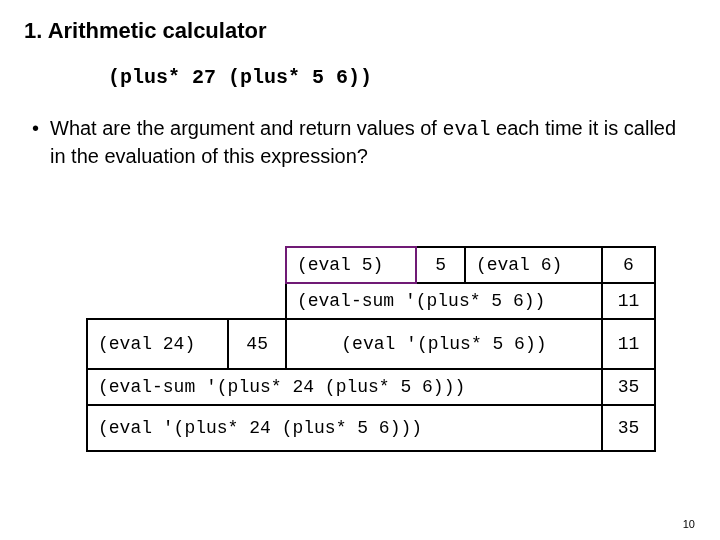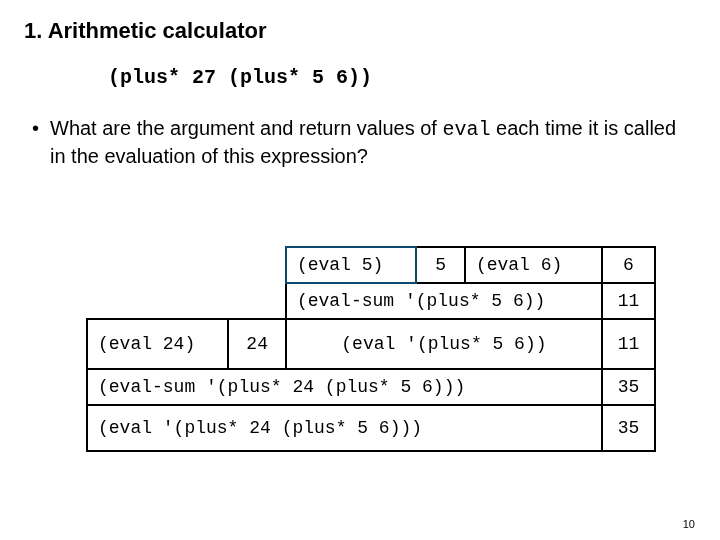--- a/index.html
+++ b/index.html
@@ -93,36 +93,36 @@
       <col style="width:118px">
       <col style="width:44px">
       <col style="width:124px">
       <col style="width:48px">
     </colgroup>
 
     <tbody>
         <tr>
       <td class="noborder" style="border:none"></td>
       <td class="noborder" style="border:none"></td>
-      <td style="border:2px solid #0c4a6e;padding:6px 10px;font-family:'Courier New',monospace;font-size:18px;">(eval 5)</td>
+      <td style="border:2px solid #701a75;padding:6px 10px;font-family:'Courier New',monospace;font-size:18px;">(eval 5)</td>
       <td class="val" style="border:2px solid #000;padding:6px 4px;font-family:'Courier New',monospace;font-size:18px;text-align:center">5</td>
       <td style="border:2px solid #000;padding:6px 10px;font-family:'Courier New',monospace;font-size:18px;">(eval 6)</td>
       <td class="val" style="border:2px solid #000;padding:6px 4px;font-family:'Courier New',monospace;font-size:18px;text-align:center">6</td>
     </tr>
 
     <tr>
       <td class="noborder" style="border:none"></td>
       <td class="noborder" style="border:none"></td>
       <td colspan="3" style="border:2px solid #000;padding:6px 10px;font-family:'Courier New',monospace;font-size:18px;">(eval-sum '(plus* 5 6))</td>
       <td class="val" style="border:2px solid #000;padding:6px 4px;font-family:'Courier New',monospace;font-size:18px;text-align:center">11</td>
     </tr>
 
     <tr>
       <td style="border:2px solid #000;padding:6px 10px;font-family:'Courier New',monospace;font-size:18px;">(eval 24)</td>
-      <td class="val" style="border:2px solid #000;padding:6px 4px;font-family:'Courier New',monospace;font-size:18px;text-align:center">24</td>
+      <td class="val" style="border:2px solid #000;padding:6px 4px;font-family:'Courier New',monospace;font-size:18px;text-align:center">45</td>
       <td colspan="3" style="border:2px solid #000;padding:14px 10px;font-family:'Courier New',monospace;font-size:18px;text-align:center">(eval '(plus* 5 6))</td>
       <td class="val" style="border:2px solid #000;padding:6px 4px;font-family:'Courier New',monospace;font-size:18px;text-align:center">11</td>
     </tr>
 
     <tr>
       <td colspan="5" style="border:2px solid #000;padding:6px 10px;font-family:'Courier New',monospace;font-size:18px;">(eval-sum '(plus* 24 (plus* 5 6)))</td>
       <td class="val" style="border:2px solid #000;padding:6px 4px;font-family:'Courier New',monospace;font-size:18px;text-align:center">35</td>
     </tr>
 
     <tr>

